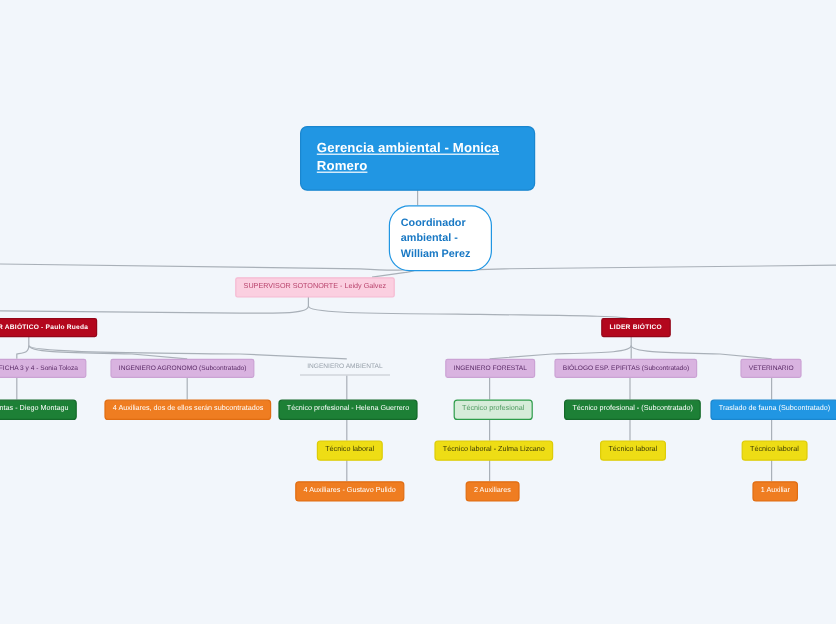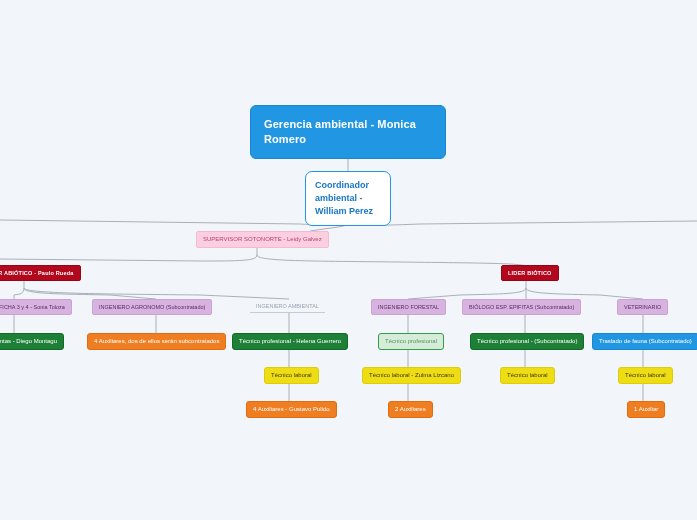--- a/index.html
+++ b/index.html
@@ -48,26 +48,27 @@
     padding: 11px 13px;
     white-space: normal;
     letter-spacing: .1px;
   }
 
   
   .n-coord {
     background: #ffffff;
     color: #1878c4;
     border: 1.5px solid #2196e3;
-    border-radius: 7px;
+    border-radius: 17px;
     font-size: 9px;
     font-weight: bold;
     line-height: 1.45;
     padding: 7px 9px;
     white-space: normal;
+    margin-left: 19px;
   }
 
   
   .n-pink {
     background: #fbcfe0;
     color: #b8436c;
     border: 1px solid #f5b9d1;
     border-radius: 2px;
     font-size: 6px;
     padding: 4px 6px;
@@ -213,21 +214,21 @@
 
       <path d="M525,312 L525,333"></path>
       <path d="M525,346 L525,367"></path>
 
       <path d="M643,312 L643,333"></path>
       <path d="M643,346 L643,367"></path>
       <path d="M643,380 L643,401"></path>
     </g>
   </svg>
 
-  <div class="node n-root" style="left:250px; top:105px; width:196px;">
+  <div class="node n-root" style="left:250px; top:105px; width:196px;text-decoration:underline;">
     <span>Gerencia ambiental - Monica Romero</span>
   </div>
 
   <div class="node n-coord" style="left:305px; top:171px; width:86px;">
     <span>Coordinador ambiental - William Perez</span>
   </div>
 
   <div class="node n-pink" style="left:196px; top:231px;">
     <span>SUPERVISOR SOTONORTE - Leidy Galvez</span>
   </div>

